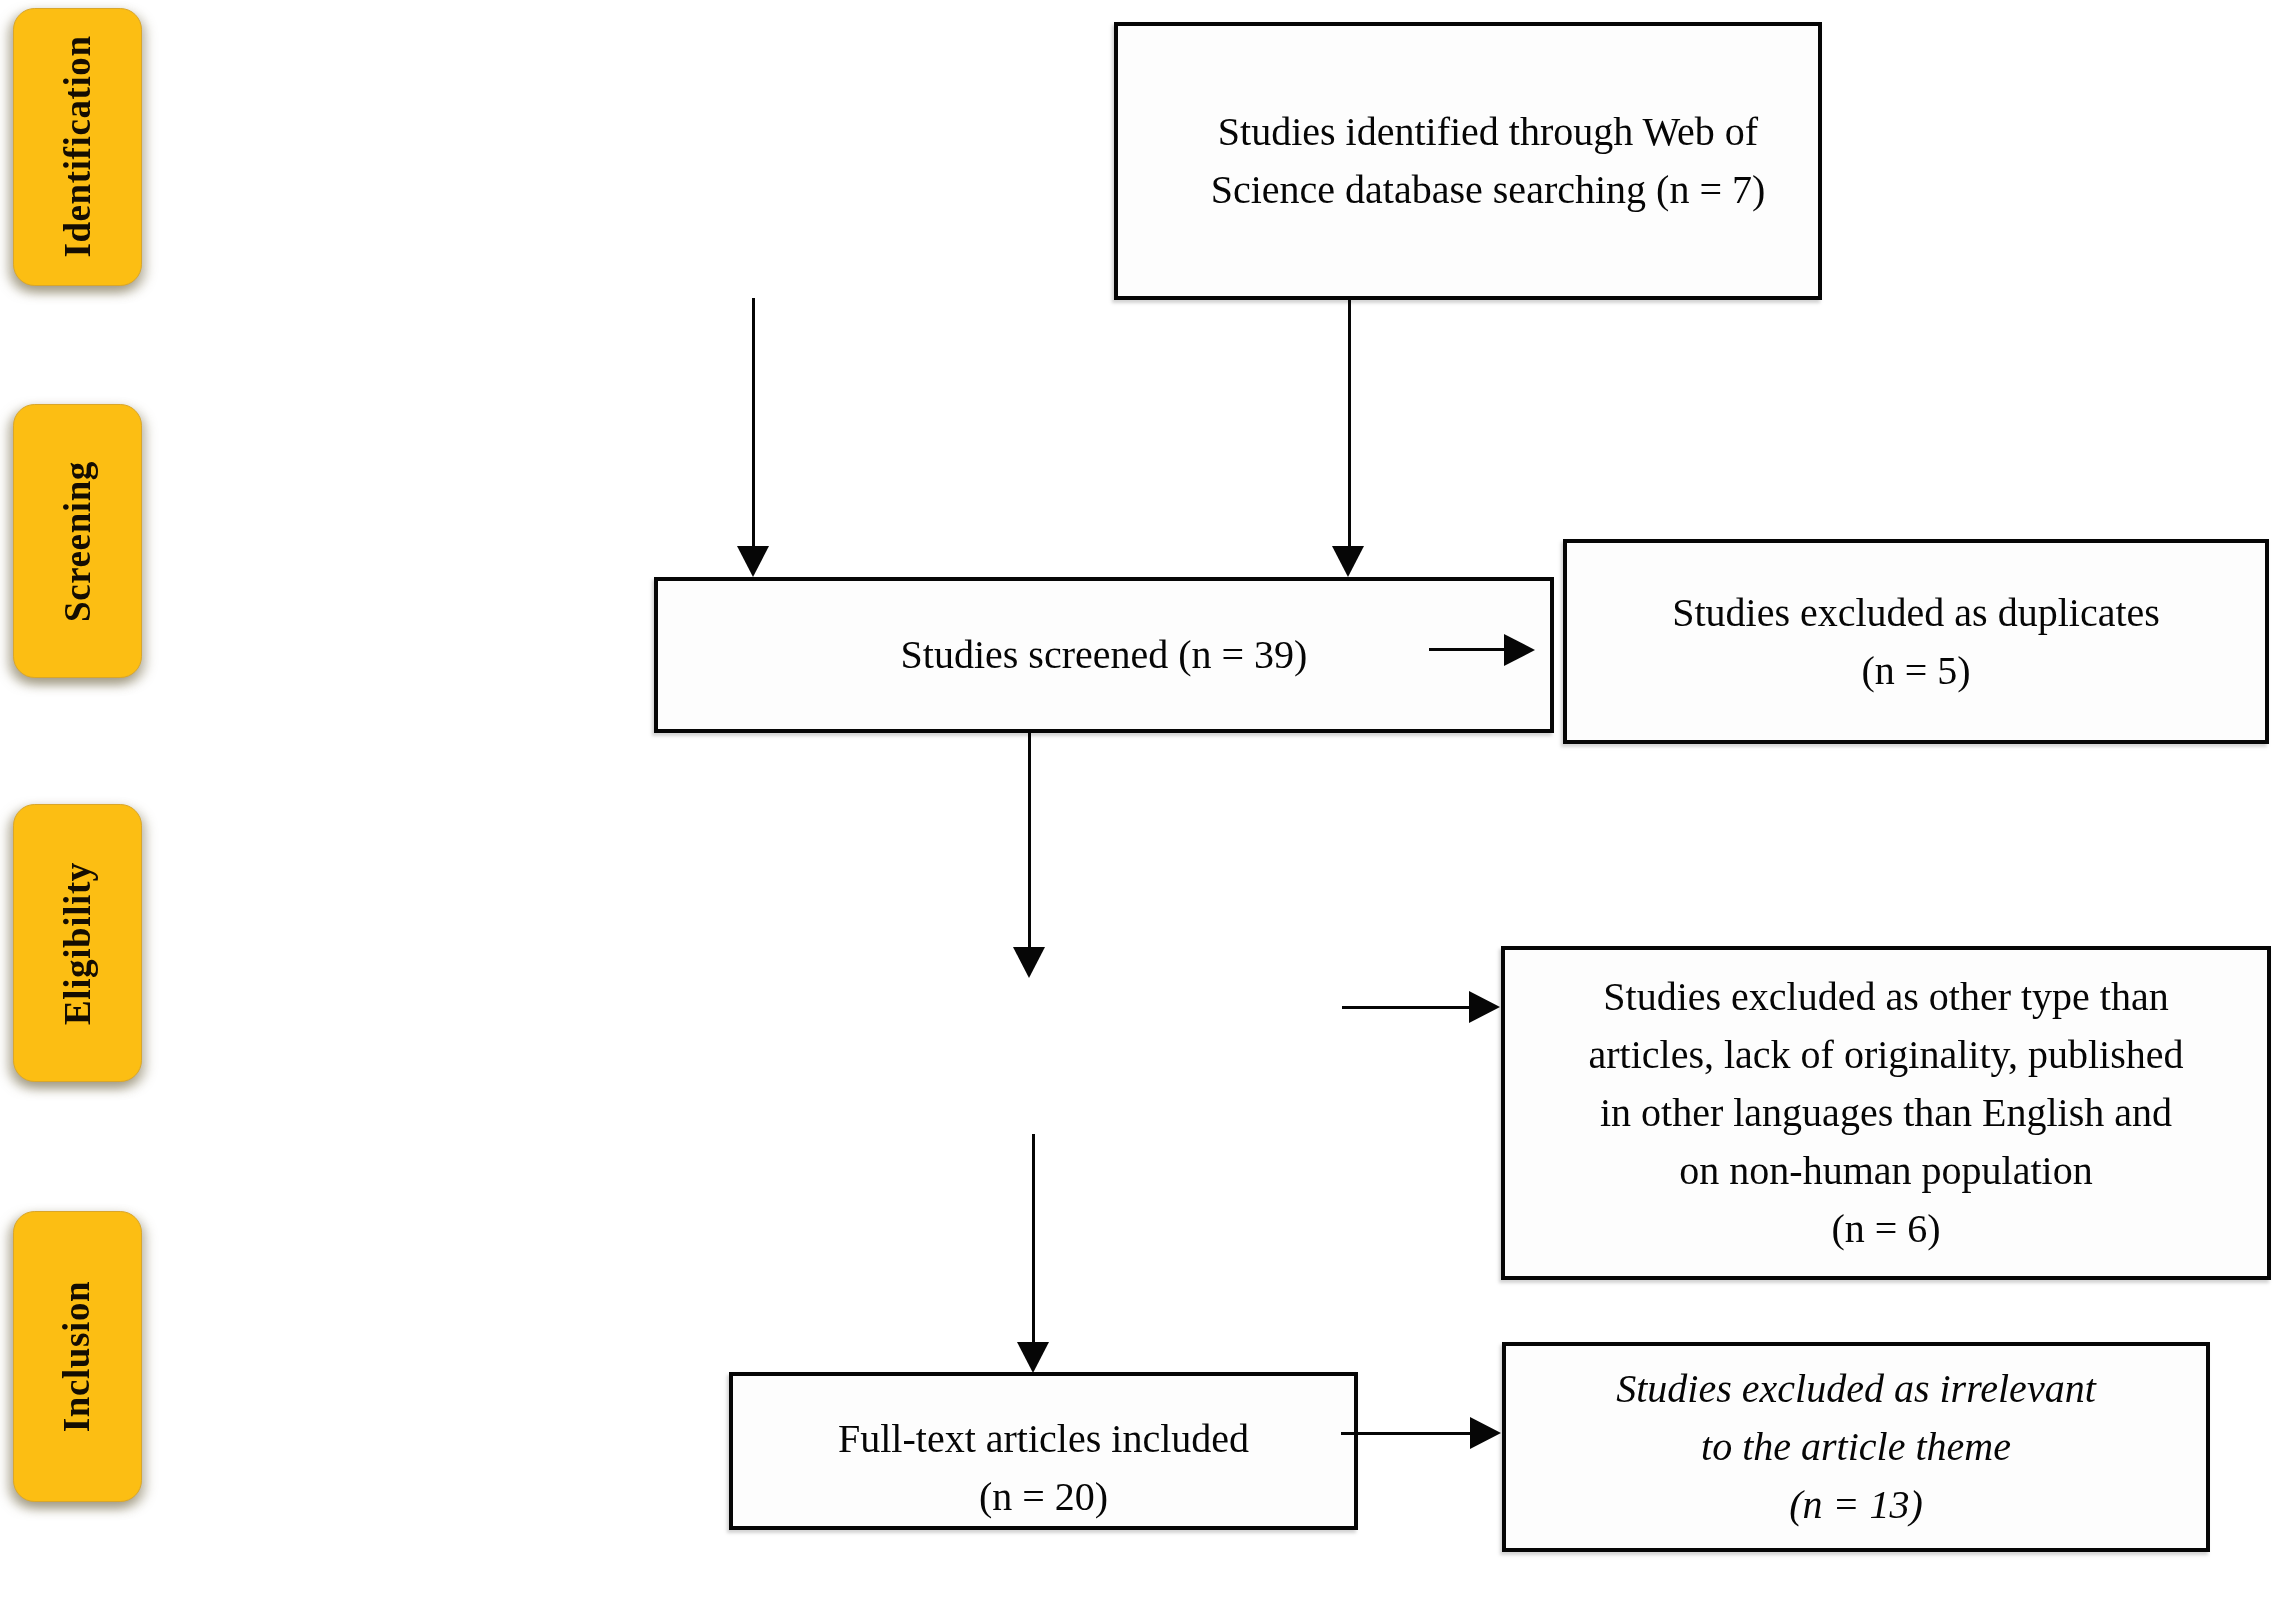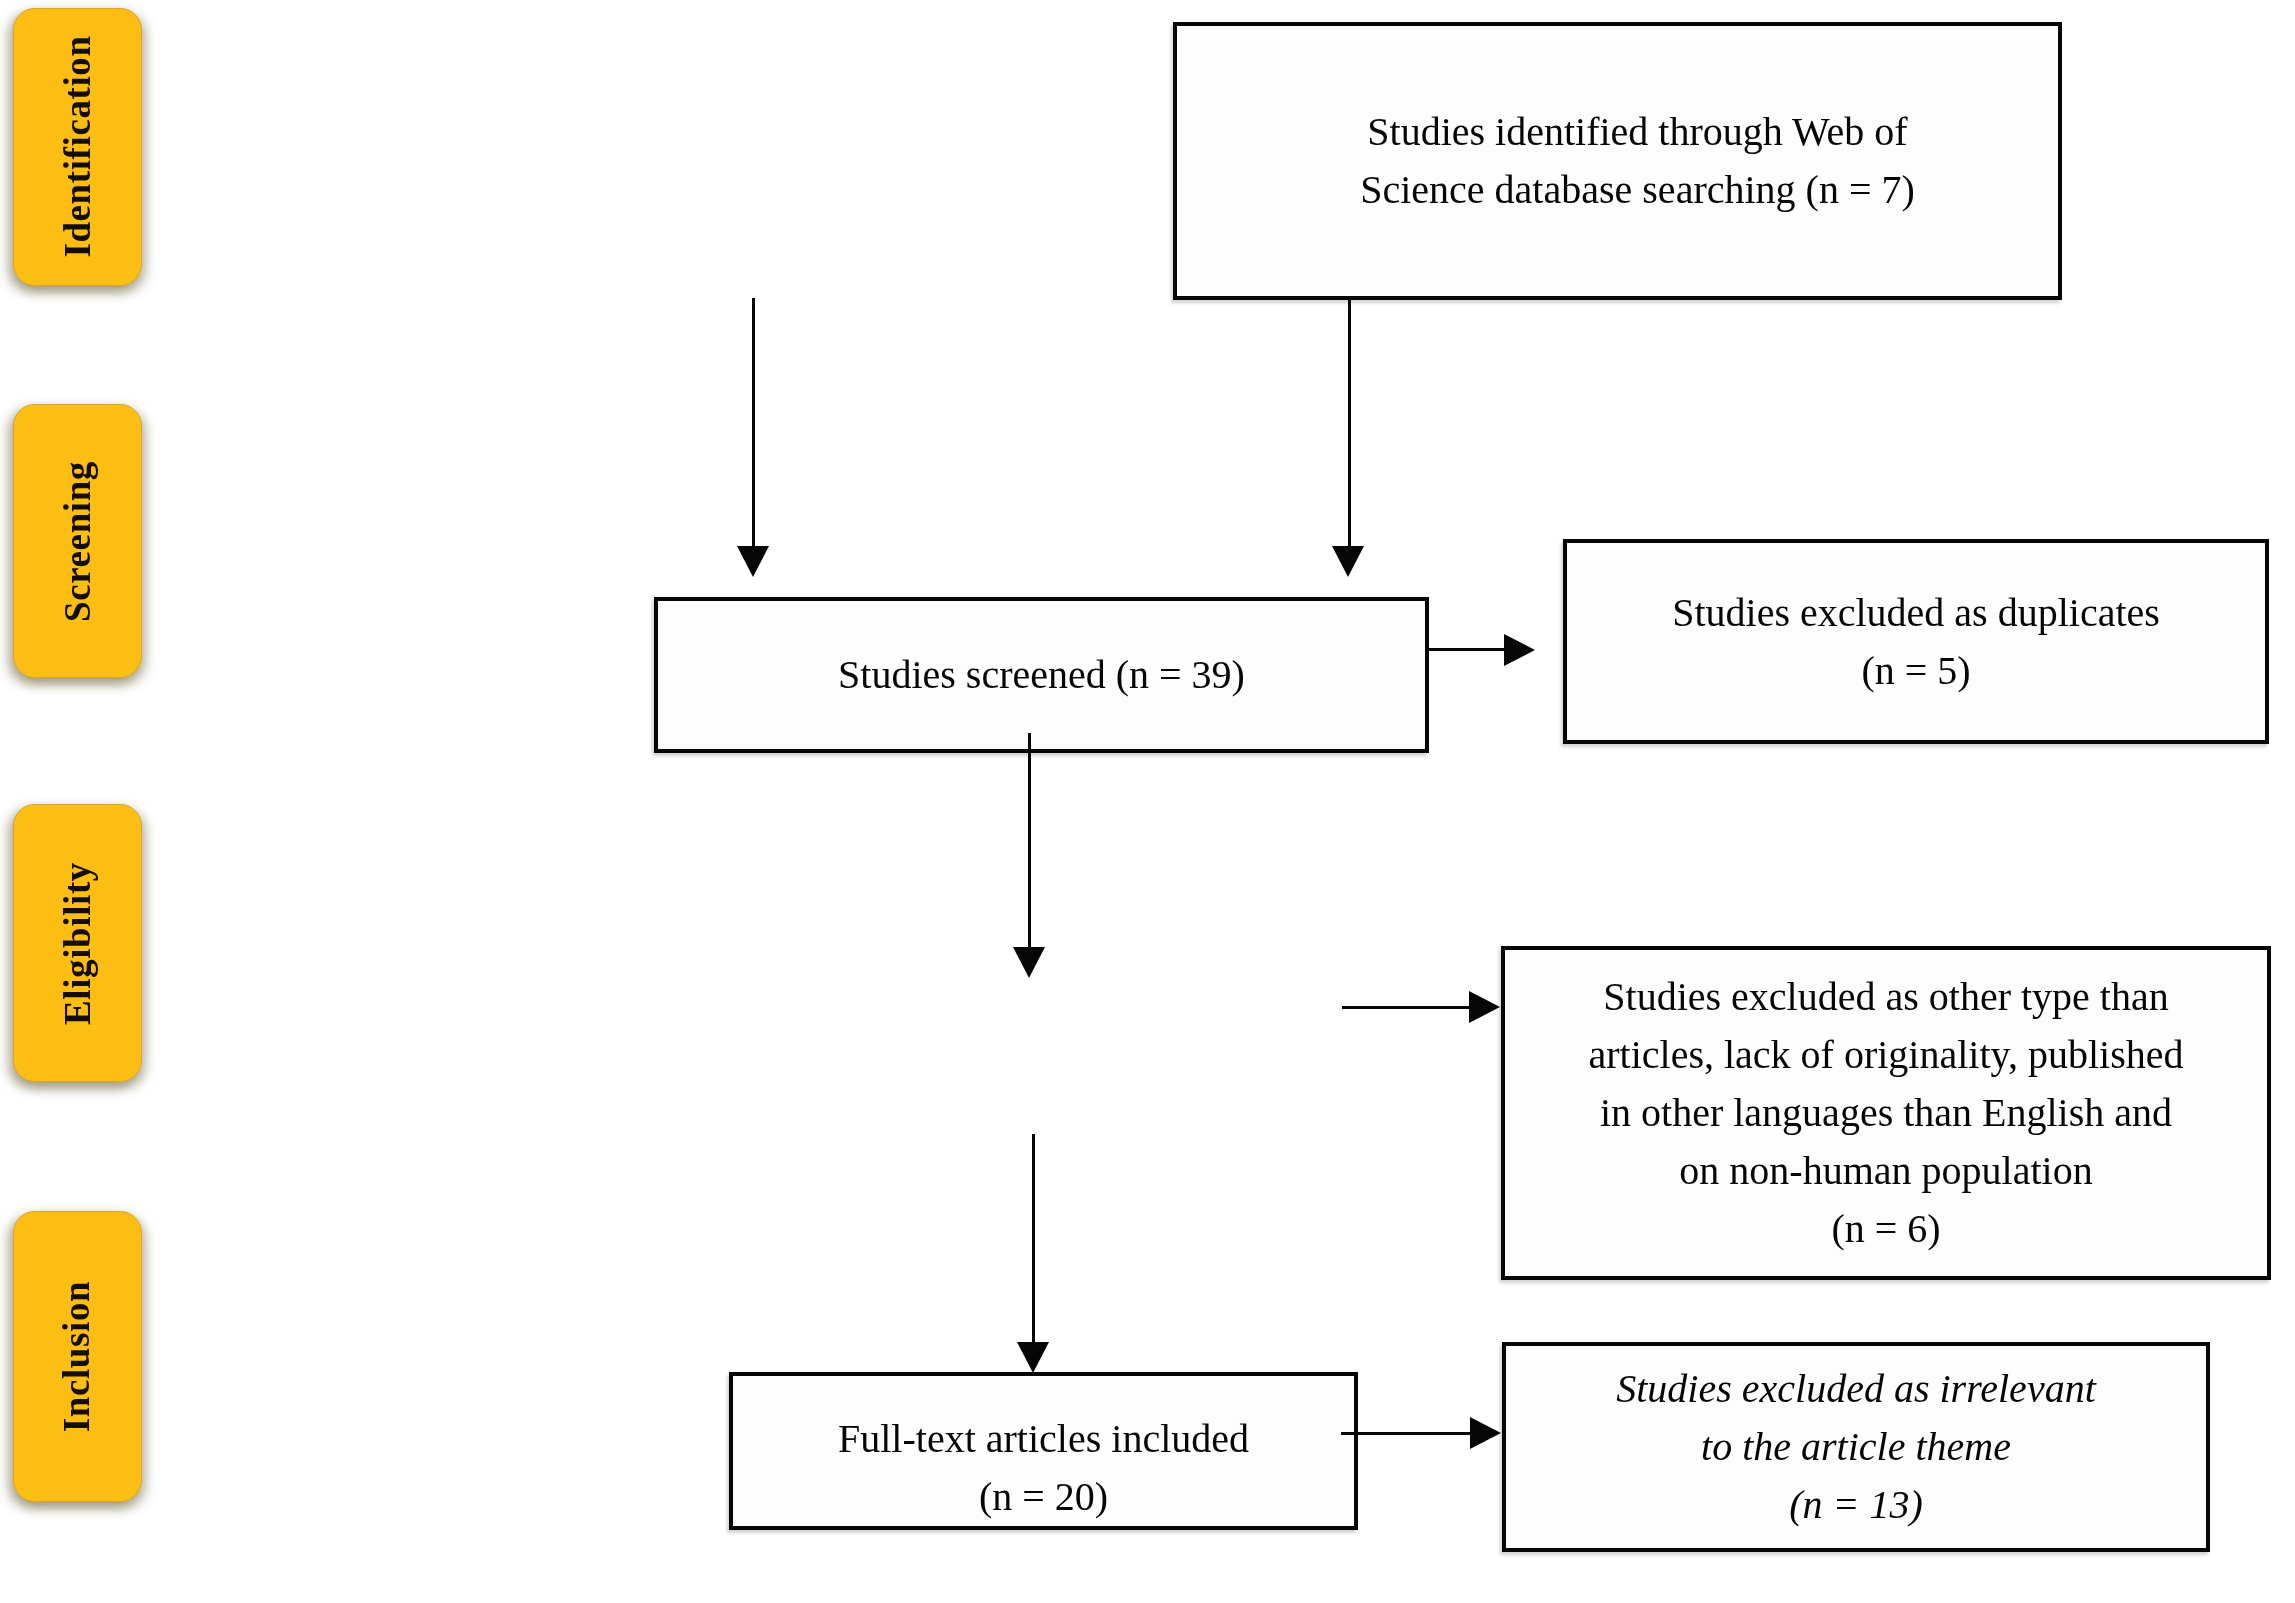--- a/index.html
+++ b/index.html
@@ -55,22 +55,22 @@
     text-align:center;
     box-shadow:-1.9px 3.2px 3.2px rgba(130,130,130,.35);
   }
   .box-text{
     white-space:pre-line;
     font-size:40px;
     line-height:1.45;
     padding:0 15.3px;
   }
   .box-a{left:320px;top:21.7px;width:670px;height:277px;}
-  .box-b{left:1173px;top:21.7px;width:889px;height:278px;padding-left:40px;}
-  .box-c{left:654px;top:577px;width:775px;height:156px;margin-top:20px;}
+  .box-b{left:1114px;top:21.7px;width:708px;height:278px;padding-left:40px;}
+  .box-c{left:654px;top:577px;width:900px;height:156px;}
   .box-d{left:1535px;top:539px;width:706px;height:205px;margin-left:28px;}
   .box-e{left:713px;top:977px;width:629px;height:157px;}
   .box-f{left:1501px;top:946px;width:770px;height:334px;text-align:center;}
   .box-g{left:729px;top:1372px;width:629px;height:158px;align-items:flex-end;}
   .box-h{left:1502px;top:1342px;width:708px;height:210px;font-style:italic;}
 
   
   .vline{position:absolute;width:3.2px;background:var(--connector);}
   .hline{position:absolute;height:3.2px;background:var(--connector);}
   .arr-down{

